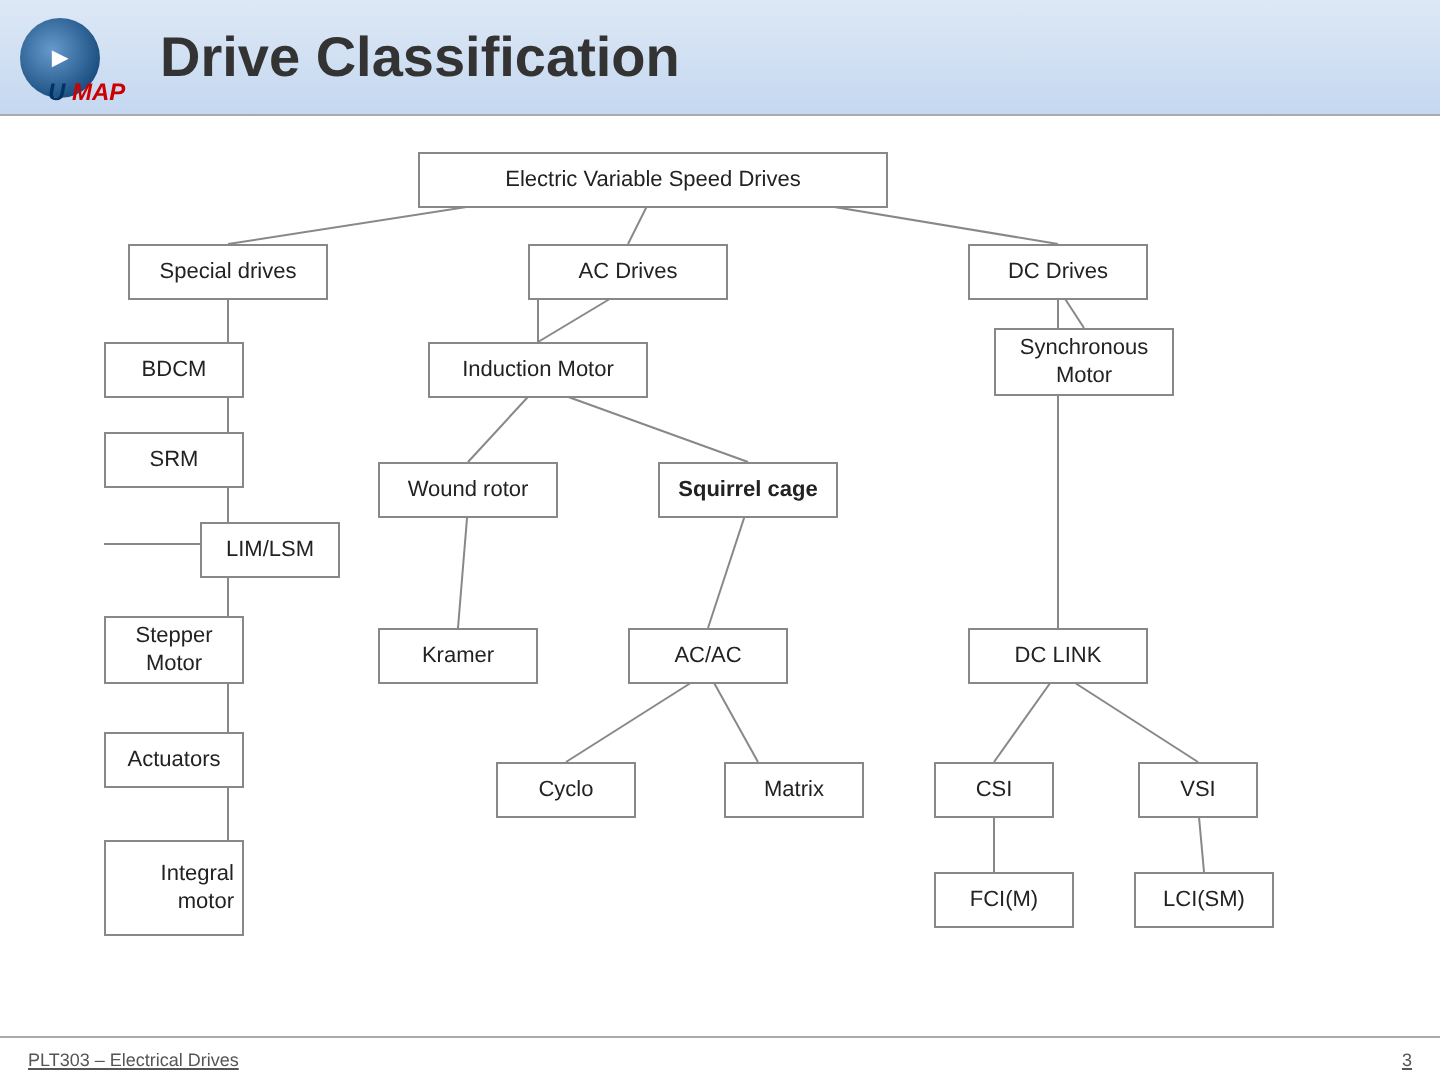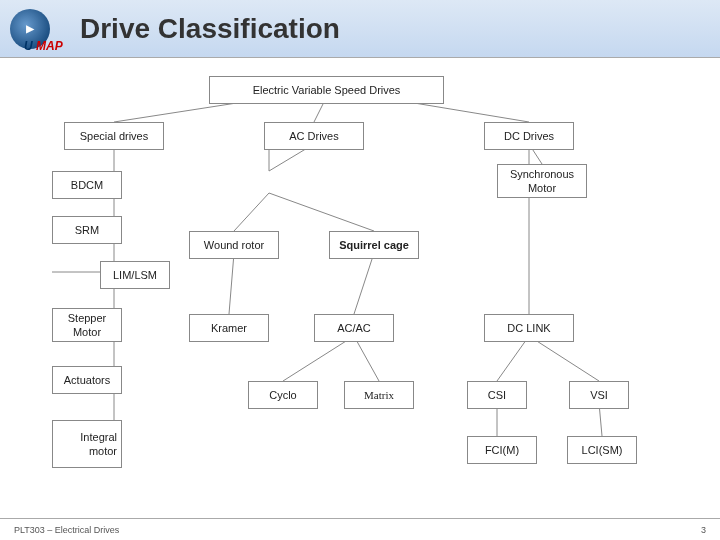--- a/index.html
+++ b/index.html
@@ -110,20 +110,21 @@
       left: 0;
       right: 0;
       height: 22px;
       border-top: 1px solid #aaa;
       display: flex;
       align-items: center;
       justify-content: space-between;
       padding: 0 14px;
       font-size: 9px;
       color: #555;
+      text-decoration: underline;
     }
   </style>
 </head>
 <body>
 
 <div class="header">
   <div class="logo-area">
     <div class="logo-circle">
       <span style="color:#fff;font-size:10px;font-weight:bold;">▶</span>
     </div>
@@ -194,20 +195,23 @@
     </div>
     <div class="box" style="left:250px;top:56px;width:100px;height:22px;">
       <span>AC Drives</span>
     </div>
     <div class="box" style="left:470px;top:56px;width:90px;height:22px;">
       <span>DC Drives</span>
     </div>
     <div class="box" style="left:38px;top:105px;width:70px;height:22px;">
       <span>BDCM</span>
     </div>
+    <div class="box" style="left:200px;top:105px;width:110px;height:22px;">
+      <span>Induction Motor</span>
+    </div>
     <div class="box" style="left:483px;top:98px;width:90px;height:34px;">
       <span>Synchronous Motor</span>
     </div>
     <div class="box" style="left:38px;top:150px;width:70px;height:22px;">
       <span>SRM</span>
     </div>
     <div class="box" style="left:38px;top:195px;width:70px;height:22px;margin-left:48px;">
       <span>LIM/LSM</span>
     </div>
     <div class="box" style="left:175px;top:165px;width:90px;height:22px;">
@@ -227,21 +231,21 @@
     </div>
     <div class="box" style="left:470px;top:248px;width:90px;height:22px;">
       <span>DC LINK</span>
     </div>
     <div class="box" style="left:38px;top:300px;width:70px;height:22px;">
       <span>Actuators</span>
     </div>
     <div class="box" style="left:234px;top:315px;width:70px;height:22px;">
       <span>Cyclo</span>
     </div>
-    <div class="box" style="left:330px;top:315px;width:70px;height:22px;font-family:Liberation Serif, serif;">
+    <div class="box" style="left:348px;top:315px;width:70px;height:22px;">
       <span>Matrix</span>
     </div>
     <div class="box" style="left:453px;top:315px;width:60px;height:22px;">
       <span>CSI</span>
     </div>
     <div class="box" style="left:555px;top:315px;width:60px;height:22px;">
       <span>VSI</span>
     </div>
     <div class="box" style="left:38px;top:354px;width:70px;height:48px;text-align:right;">
       <span>Integral motor</span>

